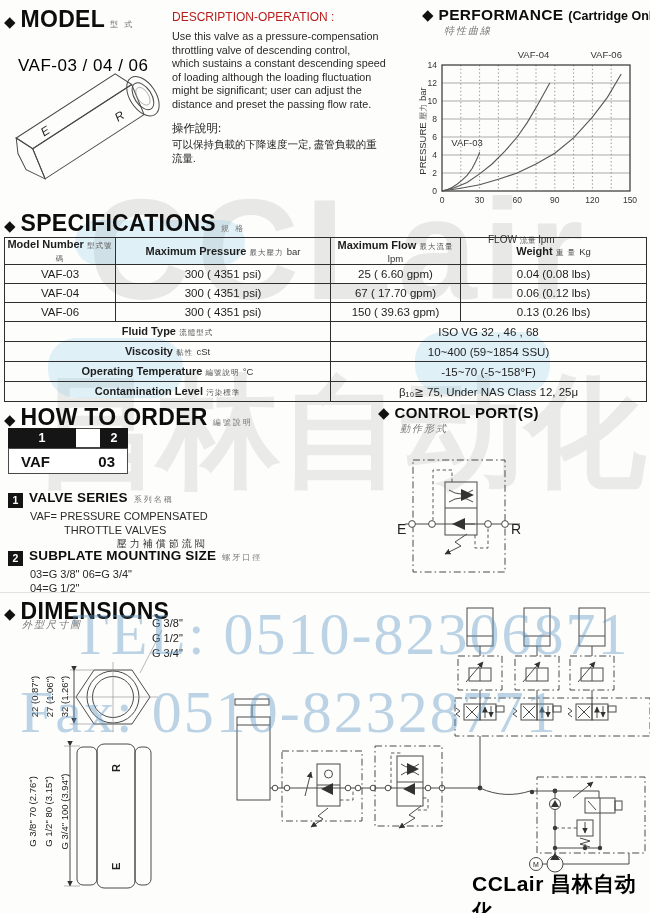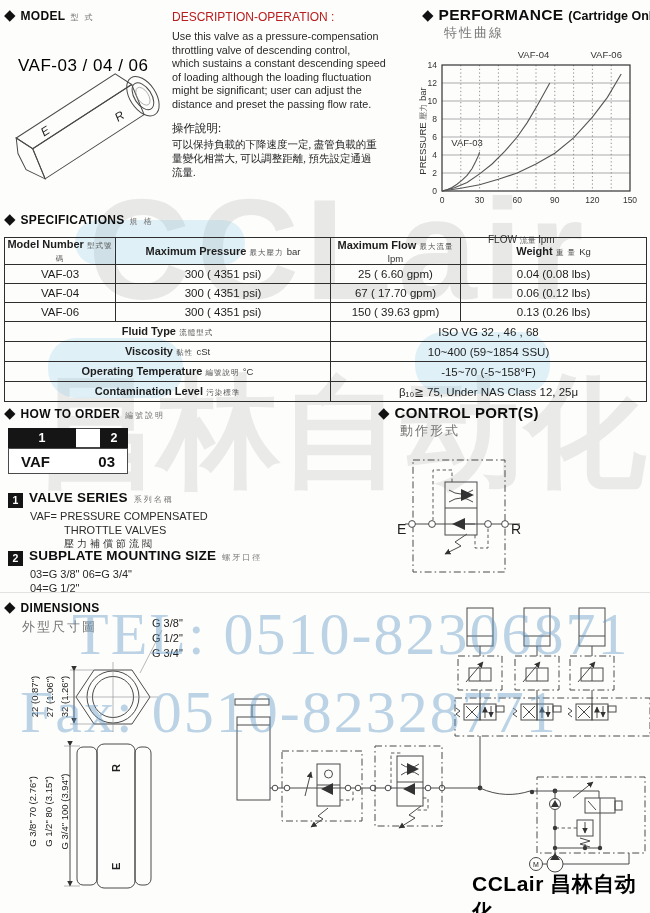--- a/index.html
+++ b/index.html
@@ -5,24 +5,24 @@
   * { margin:0; padding:0; box-sizing:border-box; }
   html,body { background:#9a9a9a; }
   #page {
     position:relative; width:650px; height:913px; margin:0 auto;
     background:#fdfdfc; overflow:hidden; color:#1c1c1c;
     font-family:"Liberation Sans", sans-serif;
   }
   
   .hdr { position:absolute; display:flex; align-items:baseline; gap:5px; white-space:nowrap; z-index:3;}
   .hdr .diamond { font-size:15px; color:#111; }
-  .hdr .t  { font-weight:bold; font-size:12px; letter-spacing:.3px; color:#0d0d0d; }
+  .hdr .t  { font-weight:bold; font-size:23px; letter-spacing:.3px; color:#0d0d0d; }
   .hdr .ts { font-weight:bold; font-size:12.5px; color:#0d0d0d; }
   .hdr .zh { font-size:8px; color:#777; letter-spacing:2px; }
-  .zh-sub { position:absolute; font-size:13px; color:#777; letter-spacing:2px; z-index:3; }
+  .zh-sub { position:absolute; font-size:10px; color:#777; letter-spacing:2px; z-index:3;font-style:italic; }
   
   .desc-title { position:absolute; font-size:12px; color:#b91c1c; z-index:3; }
   .desc-en div { font-size:10.8px; line-height:13.6px; color:#2a2a2a; }
   .desc-zh div { font-size:10.5px; line-height:14px; color:#222; font-family:"Liberation Serif", serif; }
   .desc-en, .desc-zh { position:absolute; z-index:3; }
   .op-title { position:absolute; font-size:11.5px; color:#222; font-family:"Liberation Serif", serif; z-index:3; }
   
   .model-code { position:absolute; font-size:17px; letter-spacing:.5px; color:#000000; z-index:3;margin-top:28px; }
   
   #perf-wrap { position:absolute; left:405px; top:40px; width:245px; height:178px; z-index:3; }
@@ -51,21 +51,21 @@
   .oc-b1 { width:68px; } .oc-gap { width:24px; background:#fff; border-top:1px solid #444; border-bottom:1px solid #444;} .oc-b2 { width:28px; }
   .oc-bottom { height:26px; border:1.6px solid #4a4a4a; background:#fff; display:flex;
                align-items:center; justify-content:space-between; padding:0 12px;
                font-weight:bold; font-size:15px; color:#111; }
   .num-item { position:absolute; display:flex; align-items:baseline; gap:6px; z-index:3; white-space:nowrap;}
   .numbox { width:15px; height:15px; background:#141414; color:#fff; font-weight:bold; font-size:10.5px;
             display:inline-flex; align-items:center; justify-content:center; transform:translateY(2px); }
   .num-title { font-weight:bold; font-size:13.5px; color:#0e0e0e; letter-spacing:.2px; }
   .num-lines { position:absolute; font-size:11px; line-height:13.5px; color:#2a2a2a; z-index:3; }
   .num-lines .ind { padding-left:34px; }
-  .num-lines .cjk { font-family:"Liberation Serif", serif; letter-spacing:3px; font-size:10px; color:#333; }
+  .num-lines .cjk { font-family:"Liberation Serif", serif; letter-spacing:3px; font-size:10px; color:#333;text-align:right; }
   
   .thread-labels { position:absolute; left:152px; top:616px; font-size:11px; line-height:15px; color:#222; z-index:3;}
   .rot { position:absolute; transform:rotate(-90deg); white-space:nowrap; font-size:9.5px;
          color:#222; text-align:center; z-index:3; }
   
   .wm-tel, .wm-fax { position:absolute; font-family:"Liberation Serif", serif; font-size:60px;
          color:rgba(96,152,198,0.42); letter-spacing:2px; white-space:nowrap; z-index:6; pointer-events:none;}
   .wm-tel { left:72px; top:600px; }
   .wm-fax { left:20px; top:678px; }
   .wm-gray-1 { position:absolute; left:88px; top:168px; font-size:142px; font-weight:bold;
@@ -123,21 +123,20 @@
     <div>Use this valve as a pressure-compensation</div>
     <div>throttling valve of descending control,</div>
     <div>which sustains a constant descending speed</div>
     <div>of loading although the loading fluctuation</div>
     <div>might be significant; user can adjust the</div>
     <div>distance and preset the passing flow rate.</div>
   </div>
   <div class="op-title" style="left:172px;top:121px;">操作說明:</div>
   <div class="desc-zh" style="left:172px;top:138px;">
     <div>可以保持負載的下降速度一定, 盡管負載的重</div>
-    <div>量變化相當大, 可以調整距離, 預先設定通過</div>
     <div>流量.</div>
   </div>
 
   <div class="hdr" style="left:422px;top:6px;">
     <span class="diamond">◆</span>
     <span class="t" style="font-size:15.5px;">PERFORMANCE</span>
     <span class="ts">(Cartridge Only)</span>
   </div>
   <div class="zh-sub" style="left:444px;top:24px;">特性曲線</div>
   <div id="perf-wrap">

